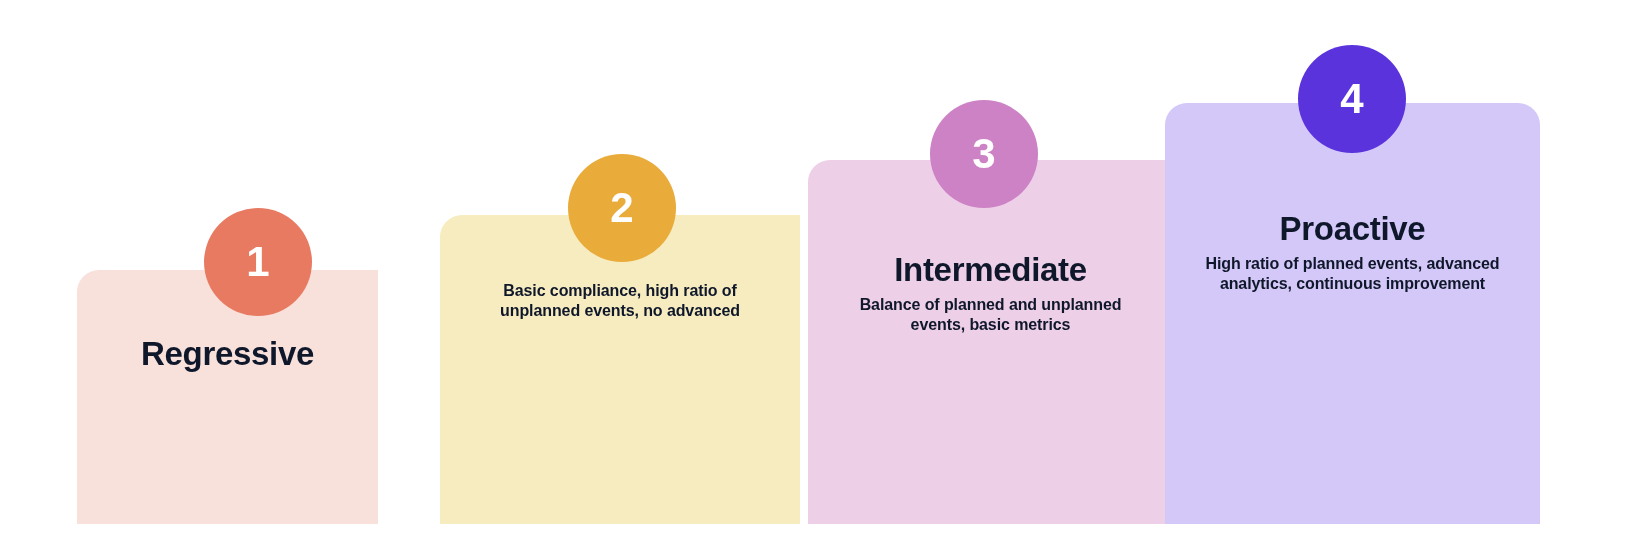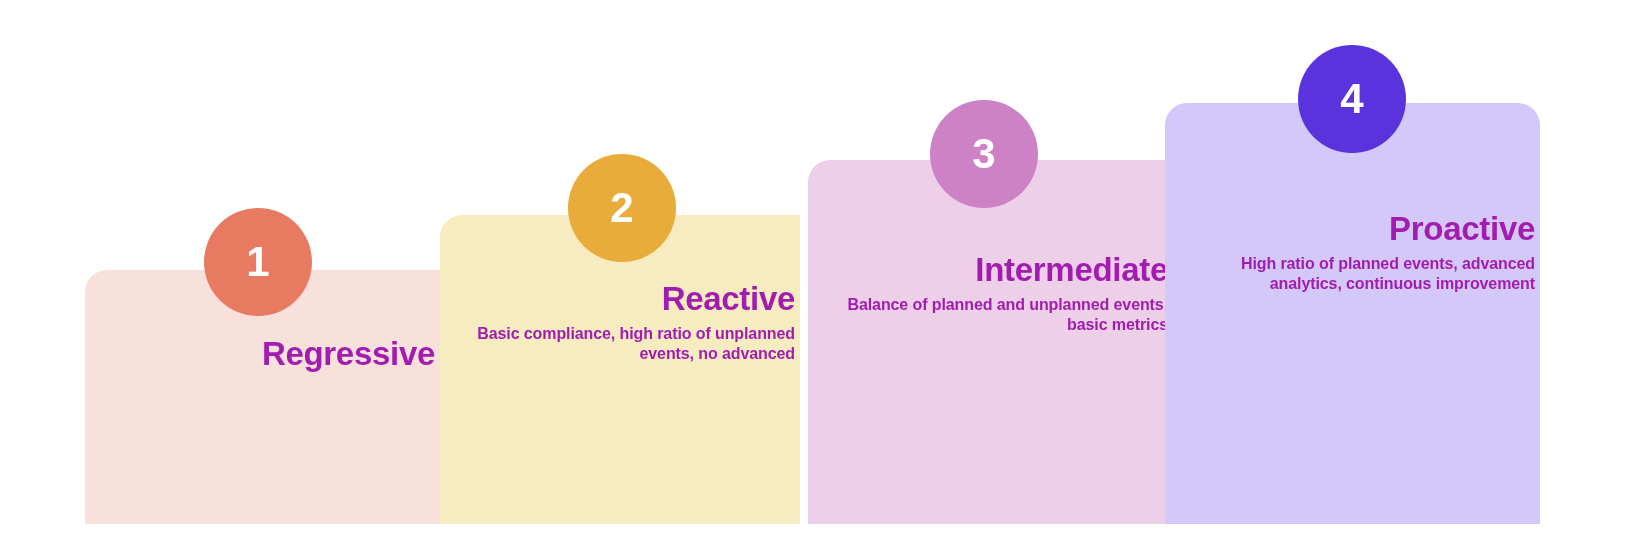--- a/index.html
+++ b/index.html
@@ -26,37 +26,37 @@
     bottom: 28px;
     box-sizing: border-box;
     border-top-left-radius: 22px;
     border-top-right-radius: 22px;
     display: flex;
     flex-direction: column;
     align-items: center;
   }
 
   
-  .step-1 { left: 85px;   width: 355px; height: 254px; background: #f8e0db; }
+  .step-1 { left: 77px;   width: 301px; height: 254px; background: #f8e0db; }
   .step-2 { left: 440px;  width: 360px; height: 309px; background: #f7ecc0; }
   .step-3 { left: 808px;  width: 365px; height: 364px; background: #eecfe8; }
   .step-4 { left: 1165px; width: 375px; height: 421px; background: #d3c8f7; }
 
   
   .step-1 { border-top-right-radius: 0; }
   .step-2 { border-top-right-radius: 0; }
   .step-3 { border-top-right-radius: 0; }
   .step-4 { border-top-right-radius: 22px; }
 
   .step-text {
     width: 100%;
-    padding: 0 5px;
+    padding: 0 24px;
     box-sizing: border-box;
-    text-align: right;
-    color: #a21caf;
+    text-align: center;
+    color: #0f172a;
   }
 
   .step-title {
     font-size: 33px;
     font-weight: bold;
     letter-spacing: -0.3px;
     line-height: 1.12;
     margin: 0 0 6px 0;
   }
 
@@ -99,21 +99,20 @@
 <div id="maturity-diagram" style="background: rgb(255, 255, 255);">
 
   <div class="stair-step step-1" style="background: rgb(248, 224, 219);">
     <div class="step-text">
       <div class="step-title">Regressive</div>
     </div>
   </div>
 
   <div class="stair-step step-2" style="background: rgb(247, 236, 192);">
     <div class="step-text">
-      <div class="step-title">Reactive</div>
       <div class="step-desc">Basic compliance, high ratio of unplanned events, no advanced</div>
     </div>
   </div>
 
   <div class="stair-step step-3" style="background: rgb(238, 207, 232);">
     <div class="step-text">
       <div class="step-title">Intermediate</div>
       <div class="step-desc">Balance of planned and unplanned events, basic metrics</div>
     </div>
   </div>

